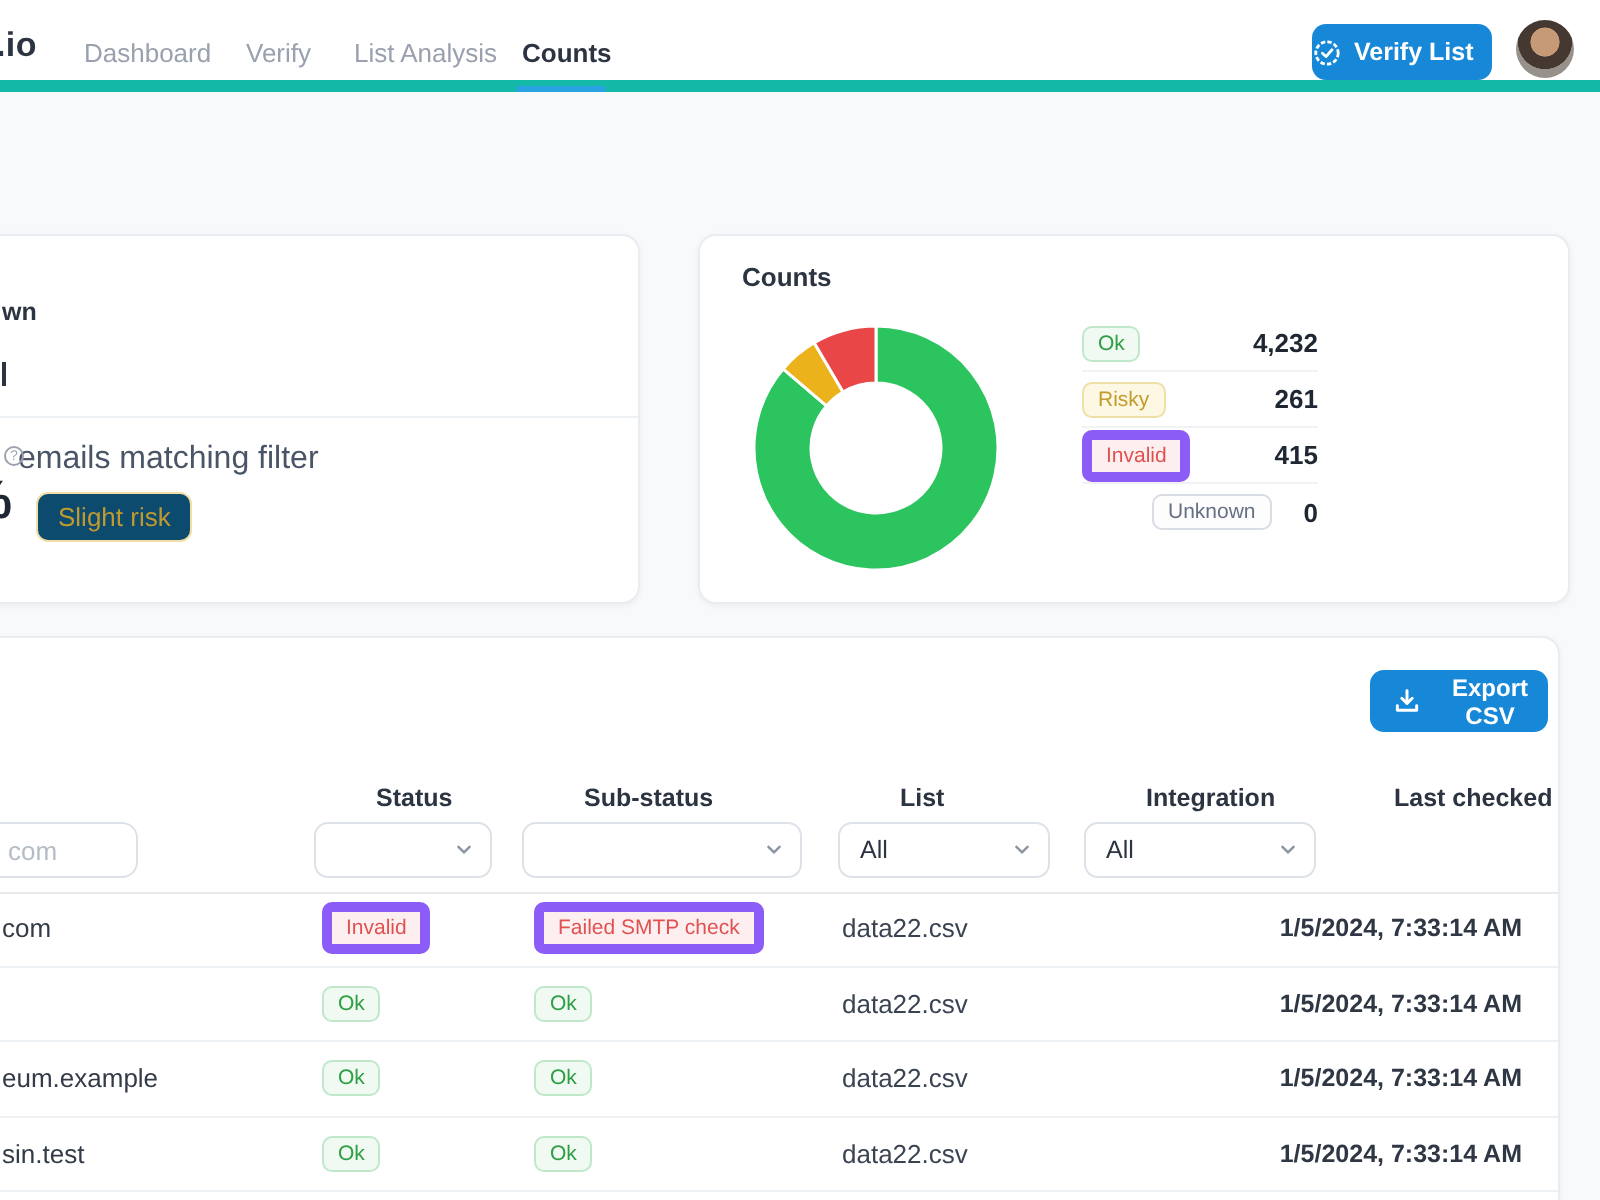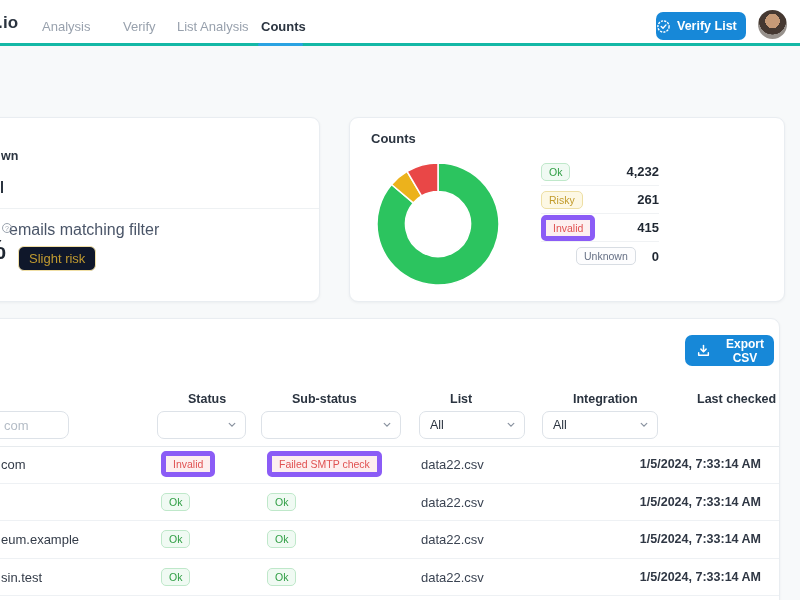--- a/index.html
+++ b/index.html
@@ -6,21 +6,21 @@
   html,body { width:800px; height:600px; overflow:hidden; }
   body {
     font-family:"Liberation Sans", sans-serif;
     background:#f7f9fa;
     color:#2b3440;
     position:relative;
   }
   
   .topnav {
     position:absolute; left:0; top:0; width:800px; height:46px;
-    background:#fff; border-bottom:3px solid #14b8a6; z-index:5;
+    background:#fff; border-bottom:6px solid #14b8a6; z-index:5;
   }
   .logo {
     position:absolute; left:-2px; top:13px;
     font-size:17px; font-weight:bold; color:#2b3440; letter-spacing:.2px;
   }
   .nav-item {
     position:absolute; top:19px; font-size:13px; color:#98a1ad; cursor:pointer;
   }
   .nav-item.active { color:#2b3440; font-weight:bold; }
   .nav-underline {
@@ -55,21 +55,21 @@
   .sum-divider { position:absolute; left:0; top:90px; width:100%; border-top:1px solid #eef1f3; }
   .help-icon {
     position:absolute; left:301px; top:105px; width:10px; height:10px; border-radius:50%;
     border:1px solid #9aa3ae; color:#9aa3ae; font-size:7px; line-height:9px; text-align:center; cursor:pointer;
   }
   .risk-score {
     position:absolute; left:281px; top:117px; font-size:27px; font-weight:bold; color:#1f2732;
   }
   .badge-pill {
     display:inline-block; border-radius:6px; padding:4px 10px; font-size:13px;
-    background:#0f172a; border:1px solid #f0dfa6; color:#c09a30;
+    background:#0c4a6e; border:1px solid #f0dfa6; color:#c09a30;
   }
   .risk-badge { position:absolute; left:317px; top:128px; }
 
   
   .counts-title { position:absolute; left:21px; top:13px; font-size:13px; font-weight:bold; color:#2b3440; }
   .donut { position:absolute; left:26px; top:44px; }
   .legend { position:absolute; left:191px; top:40px; width:118px; }
   .legend-row {
     height:28px; display:flex; align-items:center; justify-content:space-between;
     border-bottom:1px solid #f0f2f4;
@@ -114,21 +114,21 @@
   .c-status { left:460px; }
   .c-sub { left:566px; }
   .c-list { left:720px; color:#3a4352; }
   .c-date { right:18px; color:#2f3744; font-weight:600; font-size:12.5px; }
 </style>
 </head>
 <body>
 
 <div class="topnav">
   <div class="logo">.io</div>
-  <div class="nav-item" style="left:42px">Analysis</div>
+  <div class="nav-item" style="left:42px">Dashboard</div>
   <div class="nav-item" style="left:123px">Verify</div>
   <div class="nav-item" style="left:177px">List Analysis</div>
   <div class="nav-item active" style="left:261px">Counts</div>
   <div class="nav-underline"></div>
   <button class="verify-btn">
     <span style="display:flex">
       <svg width="15" height="15" viewBox="0 0 15 15" fill="none" stroke="#fff" stroke-width="1.4">
         <circle cx="7.5" cy="7.5" r="5.6" stroke-dasharray="2.2 1.1"></circle>
         <path d="M5.2 7.6 L7 9.3 L10 5.9" stroke-linecap="round" stroke-linejoin="round"></path>
       </svg>

